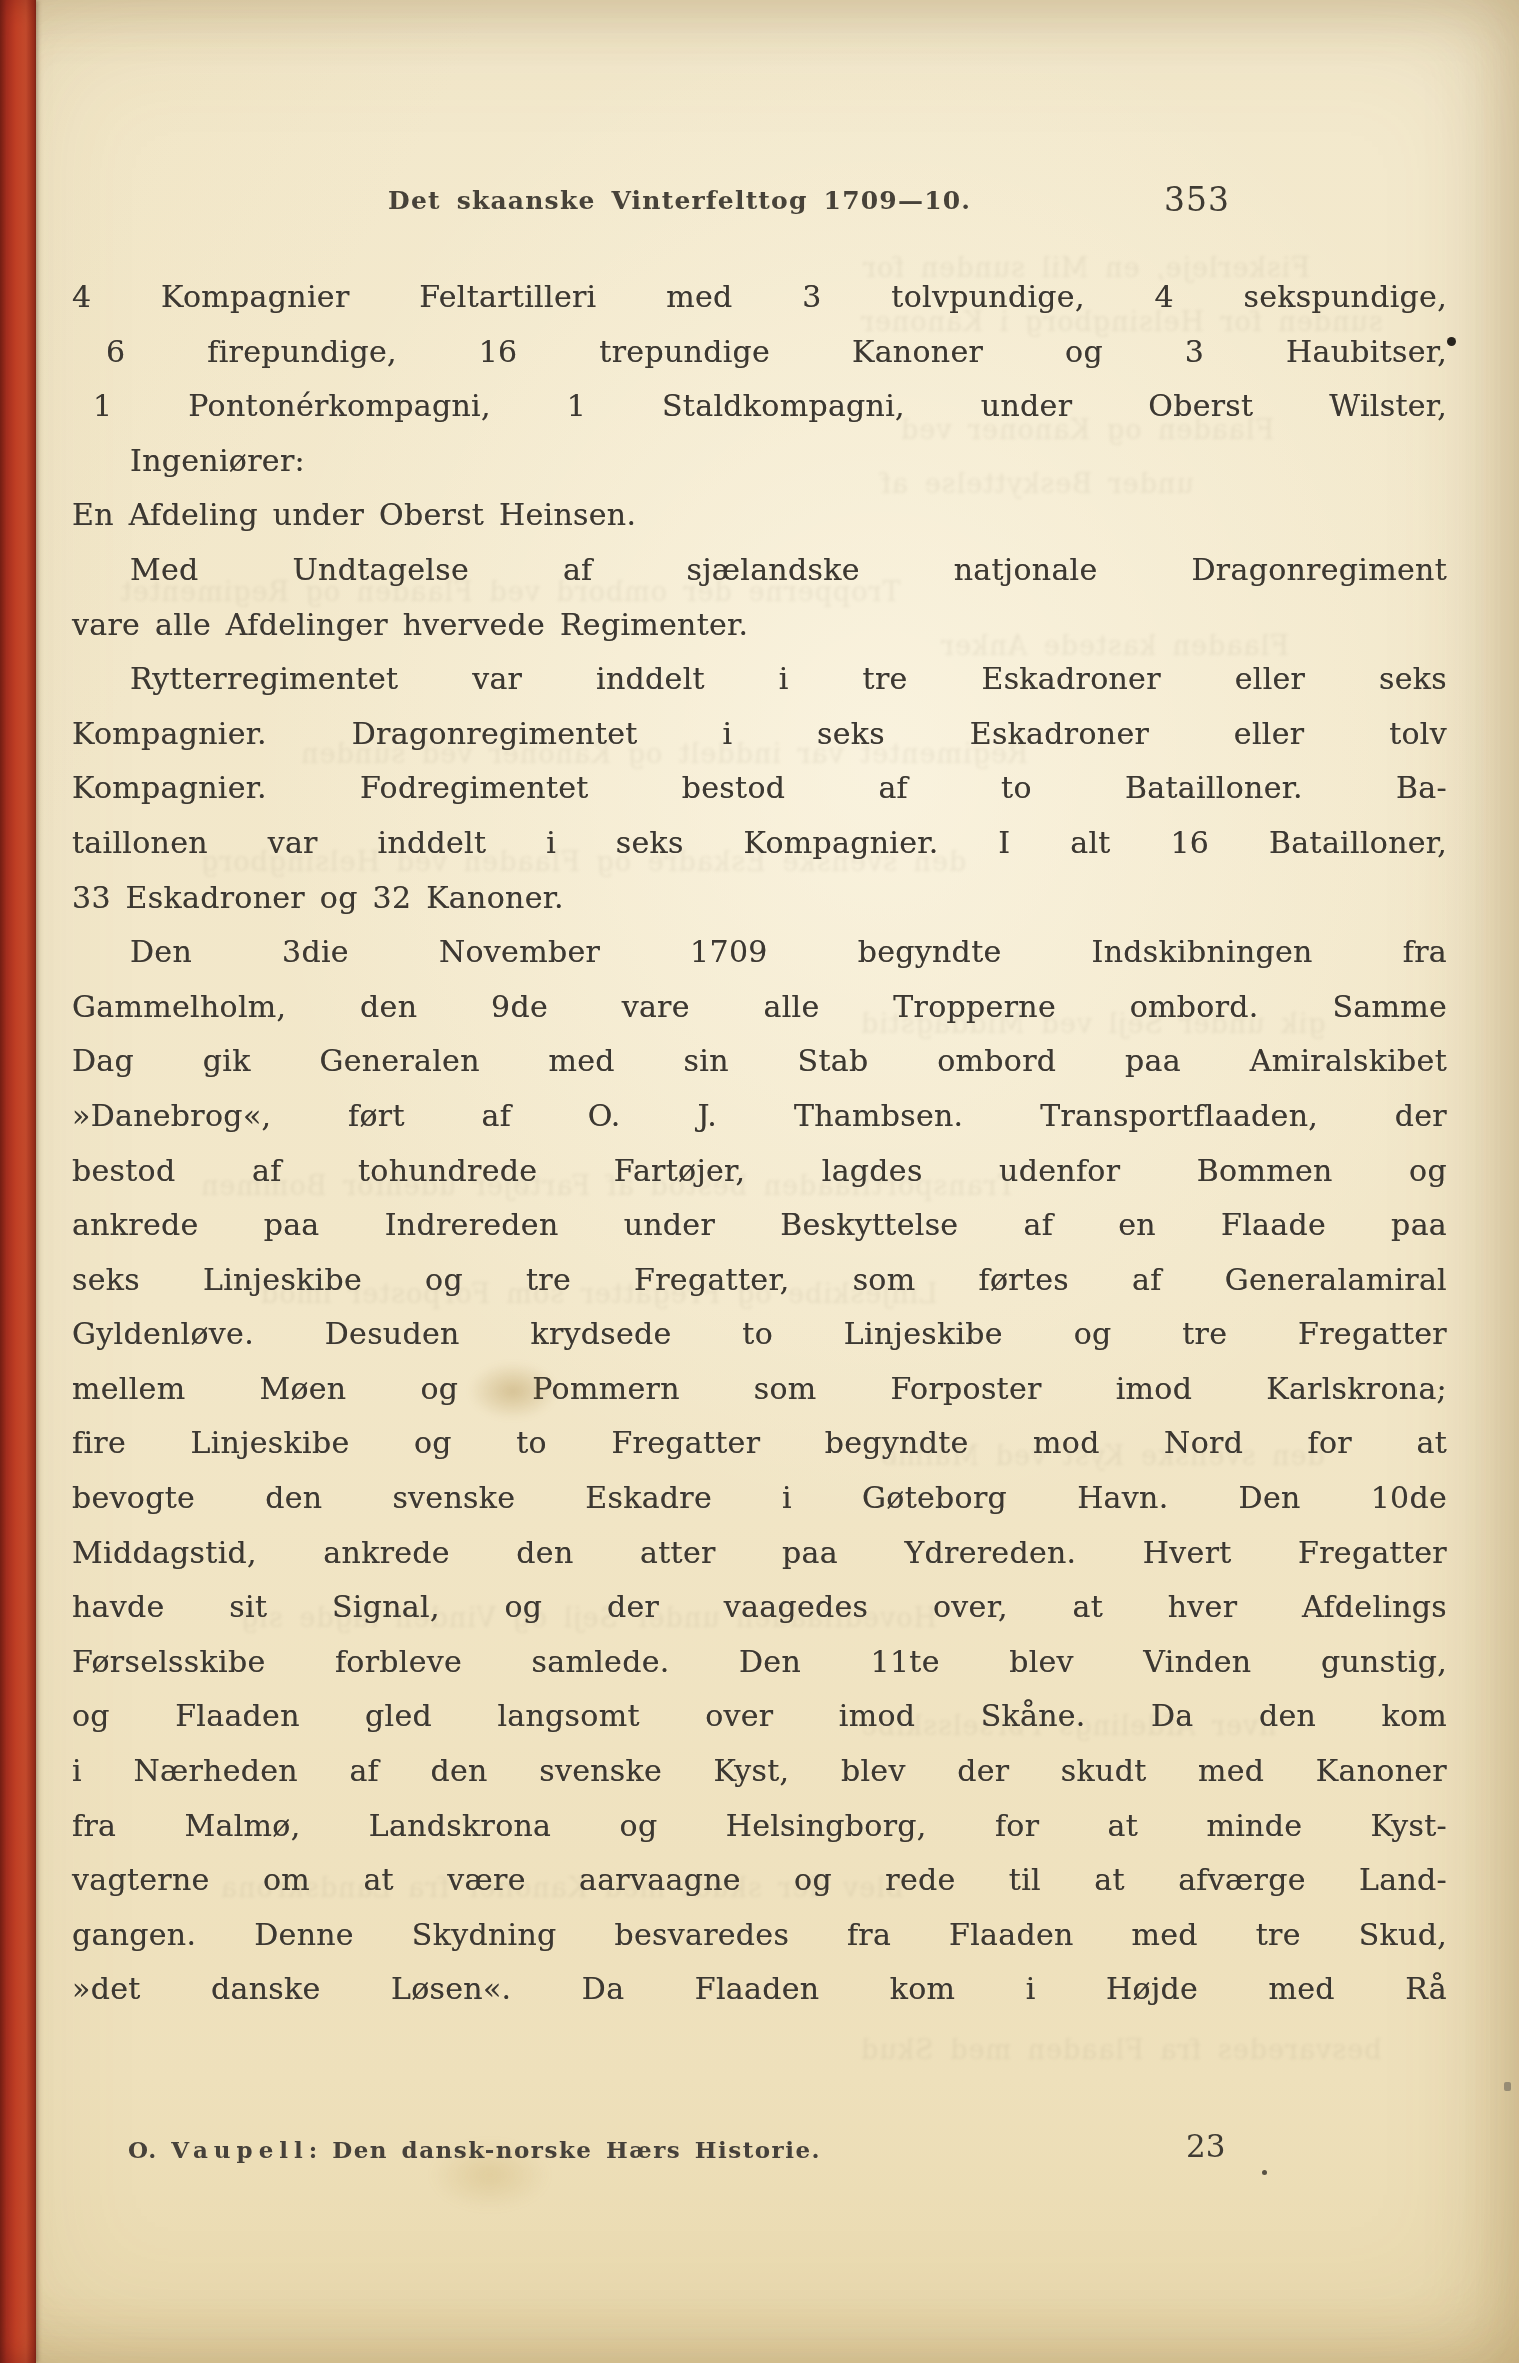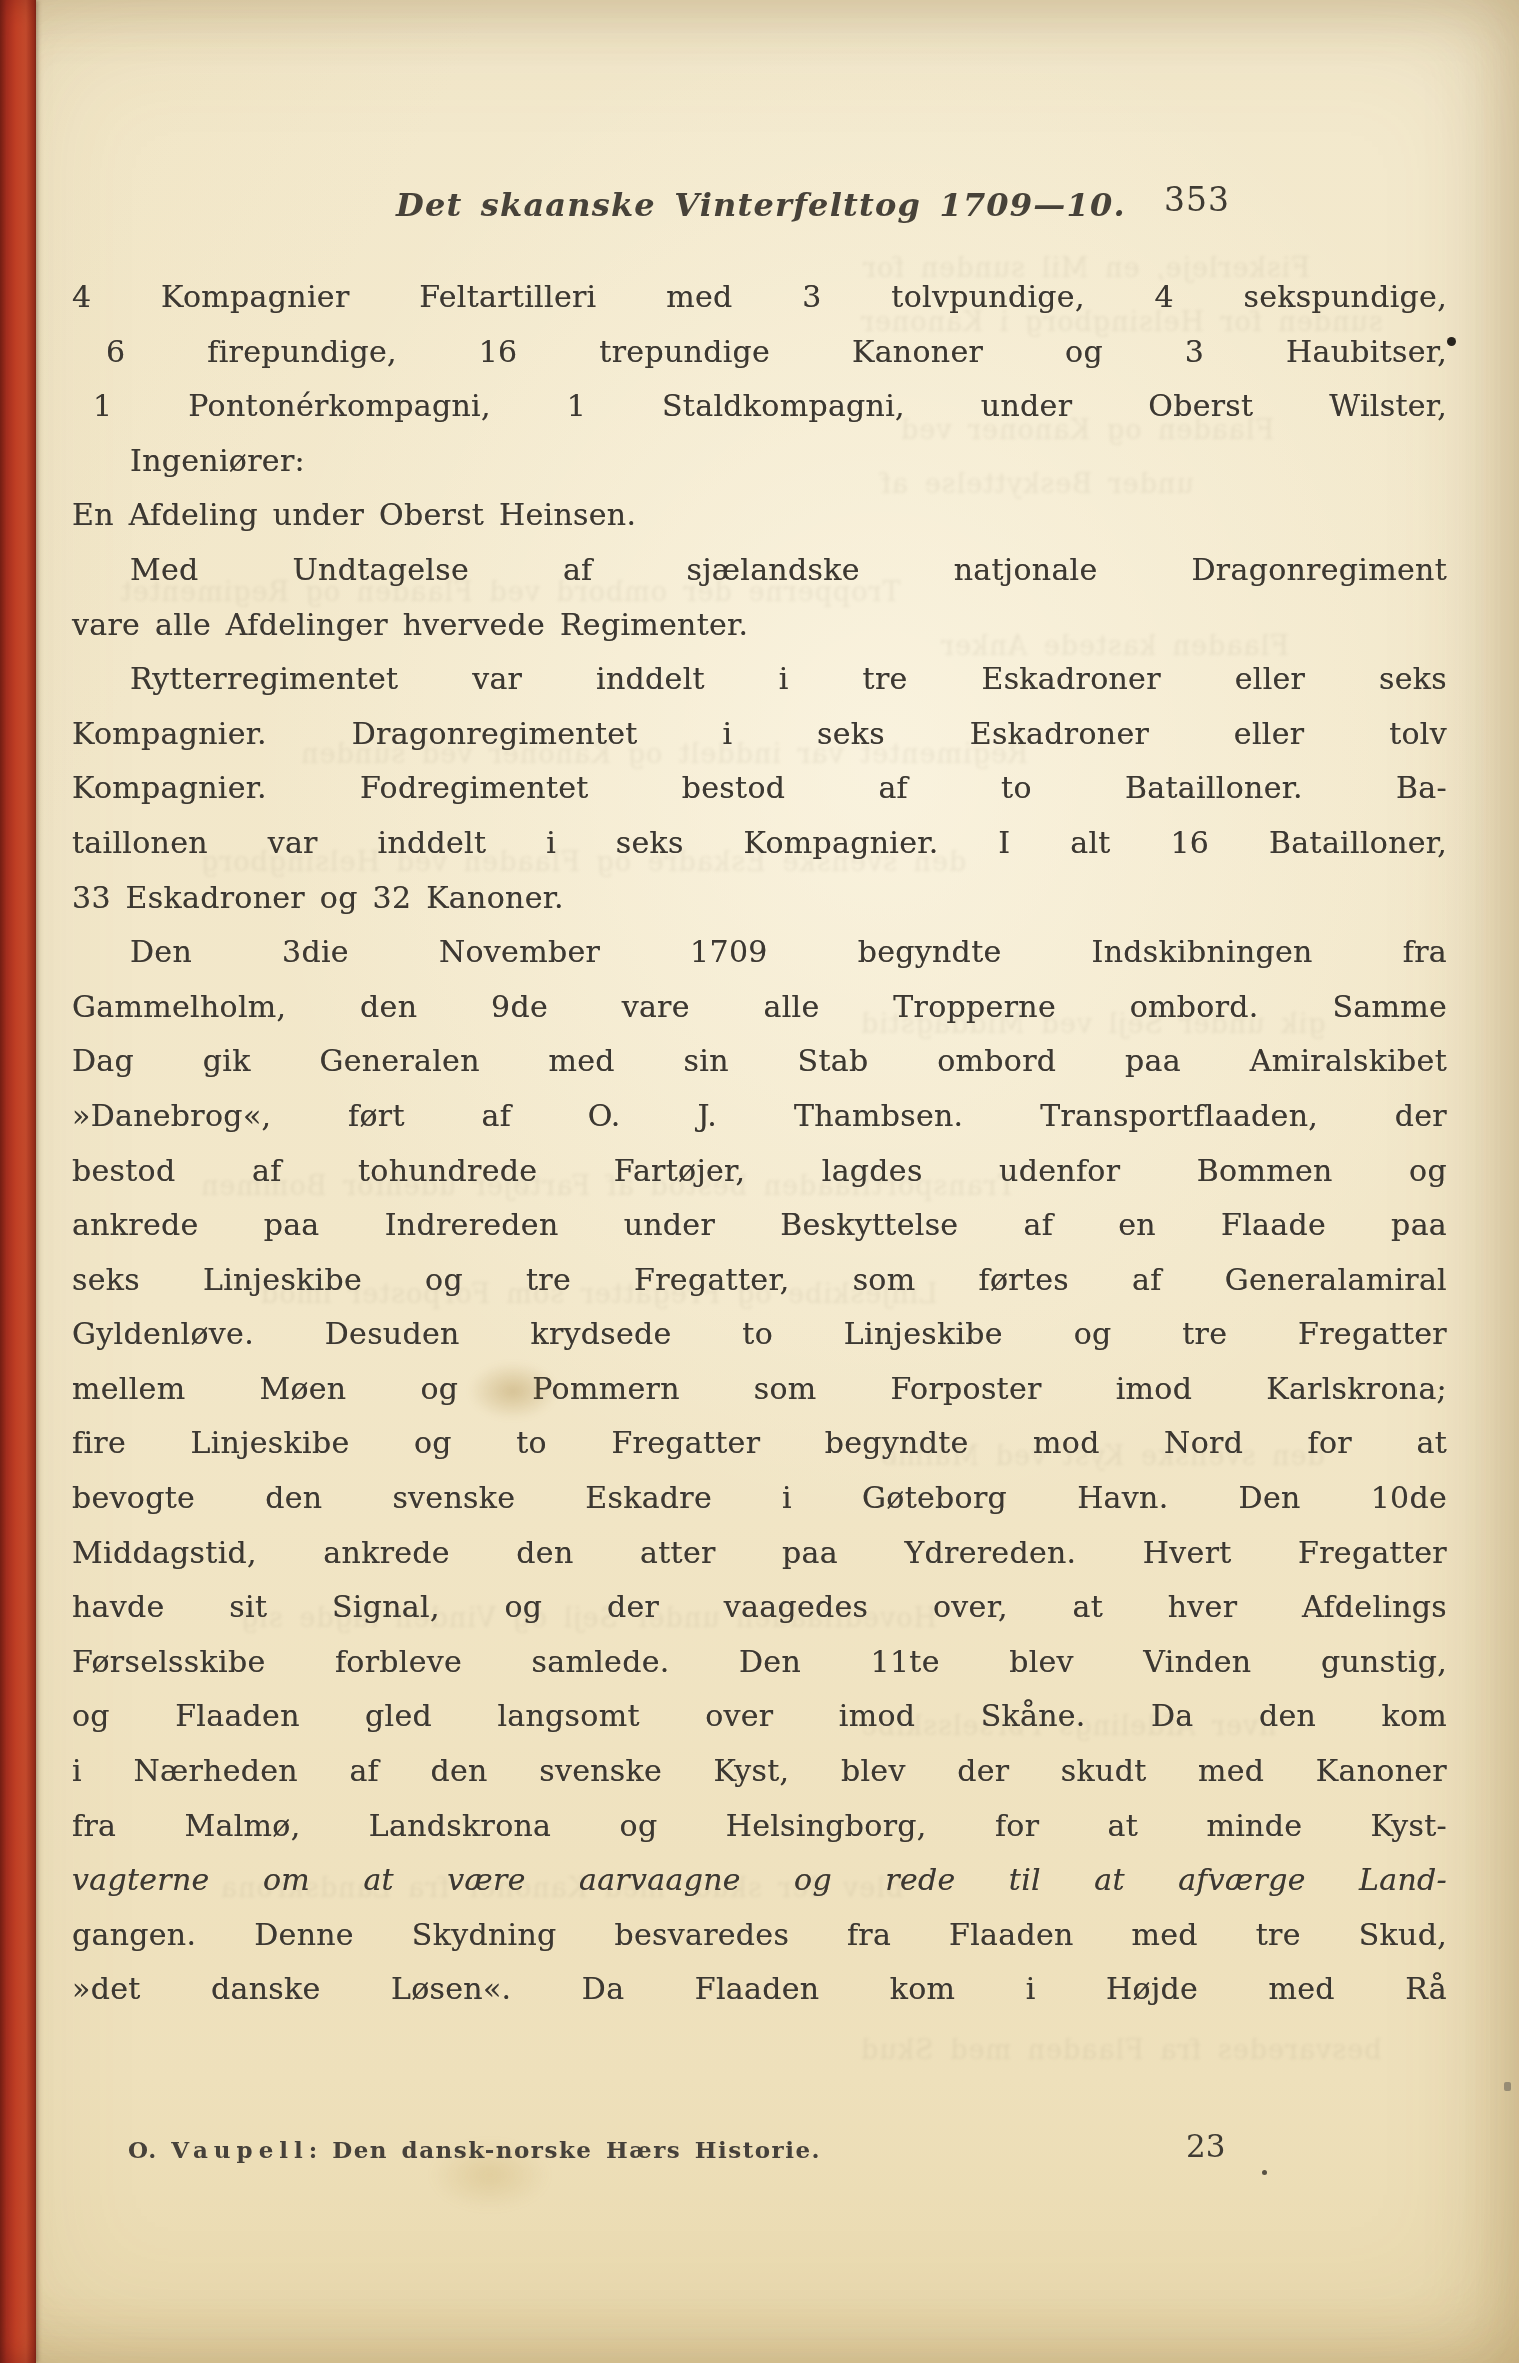--- a/index.html
+++ b/index.html
@@ -30,25 +30,24 @@
     color:#8f8468;
     font-size:27px;
     white-space:nowrap;
     opacity:0.12;
     filter:blur(1.6px);
     transform:scaleX(-1);
     letter-spacing:1px;
     word-spacing:6px;
   }
   #running-title{
-    position:absolute;left:396px;top:186px;
-    font-size:32px;font-weight:bold;color:#474239;
+    position:absolute;left:388px;top:186px;
+    font-size:25px;font-weight:bold;color:#474239;
     letter-spacing:1.2px;word-spacing:6px;
     white-space:nowrap;
-    font-style:italic;
   }
   #page-number{
     position:absolute;left:1164px;top:180px;
     font-size:33px;color:#3f3b33;letter-spacing:1px;
   }
   #body-lines{
     position:absolute;left:72px;top:270px;width:1375px;
     color:#3c3832;
   }
   .line{
@@ -145,21 +144,21 @@
       <div class="line j" style="padding-left: 0px;">Gyldenløve. Desuden krydsede to Linjeskibe og tre Fregatter</div>
       <div class="line j" style="padding-left: 0px;">mellem Møen og Pommern som Forposter imod Karlskrona;</div>
       <div class="line j" style="padding-left: 0px;">fire Linjeskibe og to Fregatter begyndte mod Nord for at</div>
       <div class="line j" style="padding-left: 0px;">bevogte den svenske Eskadre i Gøteborg Havn. Den 10de</div>
       <div class="line j" style="padding-left: 0px;">Middagstid, ankrede den atter paa Ydrereden. Hvert Fregatter</div>
       <div class="line j" style="padding-left: 0px;">havde sit Signal, og der vaagedes over, at hver Afdelings</div>
       <div class="line j" style="padding-left: 0px;">Førselsskibe forbleve samlede. Den 11te blev Vinden gunstig,</div>
       <div class="line j" style="padding-left: 0px;">og Flaaden gled langsomt over imod Skåne. Da den kom</div>
       <div class="line j" style="padding-left: 0px;">i Nærheden af den svenske Kyst, blev der skudt med Kanoner</div>
       <div class="line j" style="padding-left: 0px;">fra Malmø, Landskrona og Helsingborg, for at minde Kyst-</div>
-      <div class="line j" style="padding-left: 0px; font-style: italic;">vagterne om at være aarvaagne og rede til at afværge Land-</div>
+      <div class="line j" style="padding-left: 0px;">vagterne om at være aarvaagne og rede til at afværge Land-</div>
       <div class="line j" style="padding-left: 0px;">gangen. Denne Skydning besvaredes fra Flaaden med tre Skud,</div>
       <div class="line j" style="padding-left: 0px;">»det danske Løsen«. Da Flaaden kom i Højde med Rå</div>
     </div>
 
   <div id="margin-dot" class="ink-dot"></div>
   <div id="tiny-speck" class="ink-dot"></div>
   <div id="edge-dash"></div>
   <div id="stain-1" class="stain"></div>
   <div id="stain-2" class="stain"></div>
 

